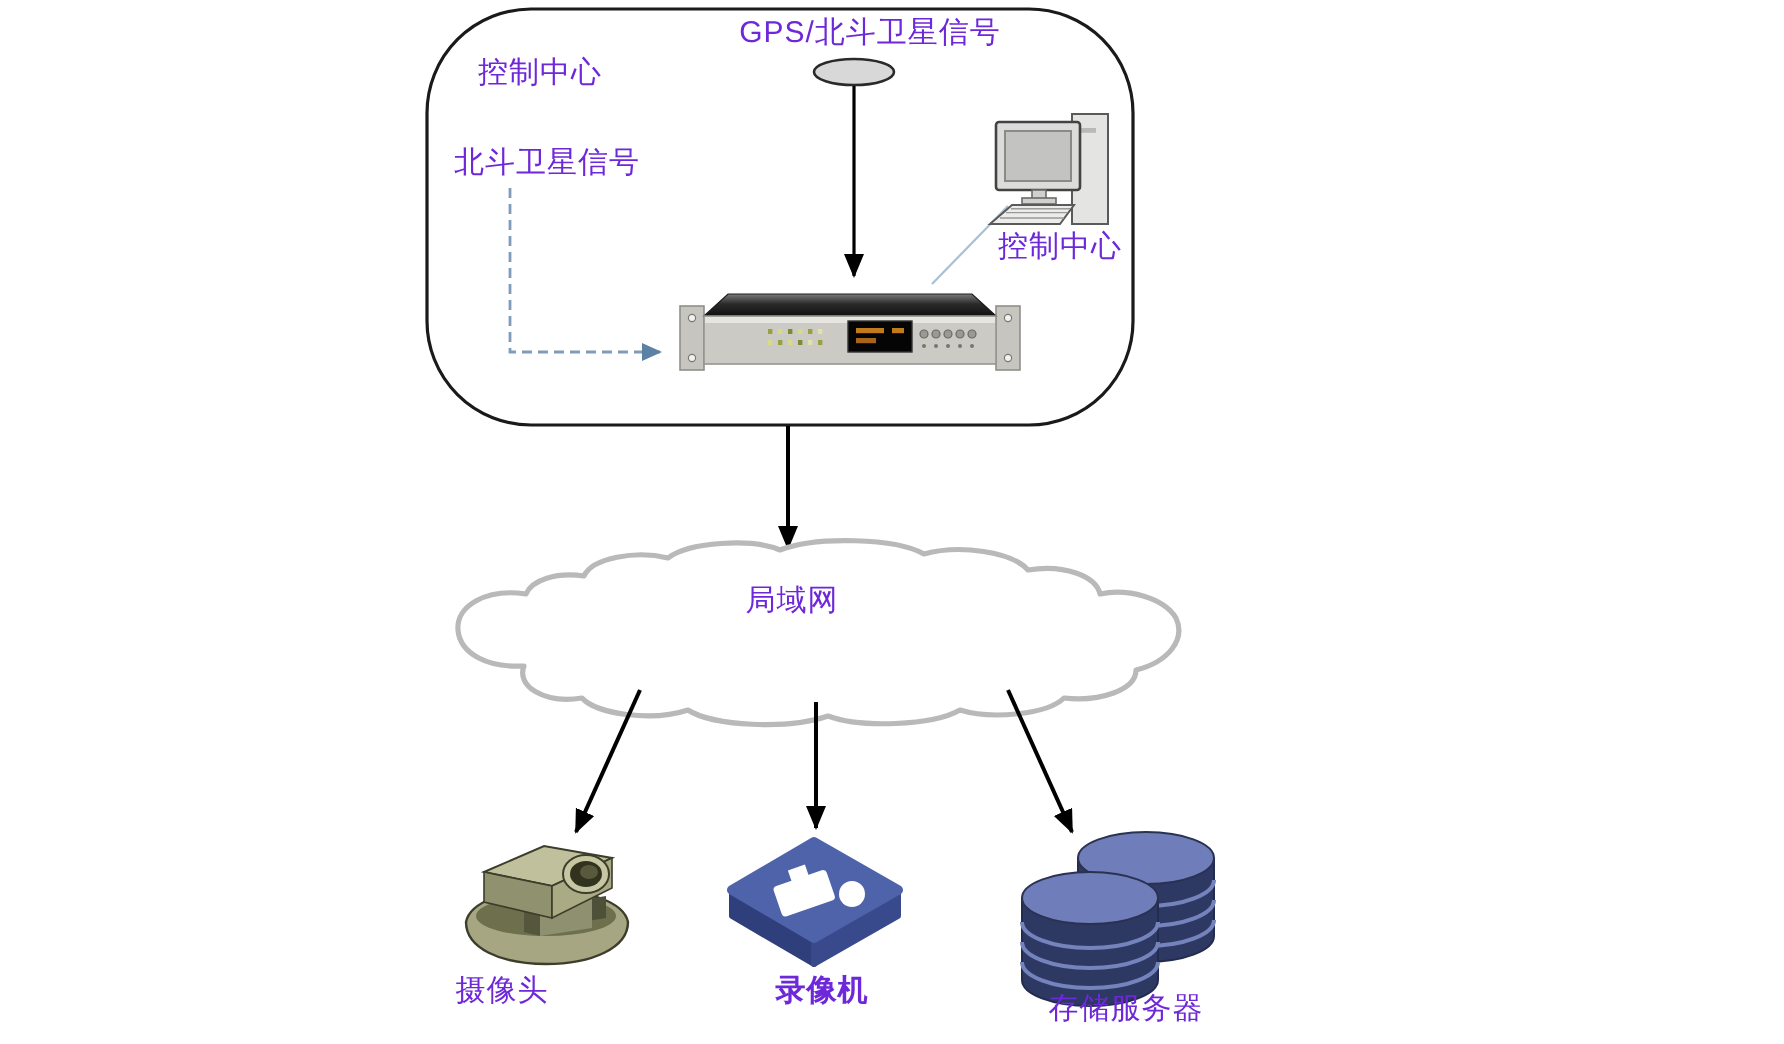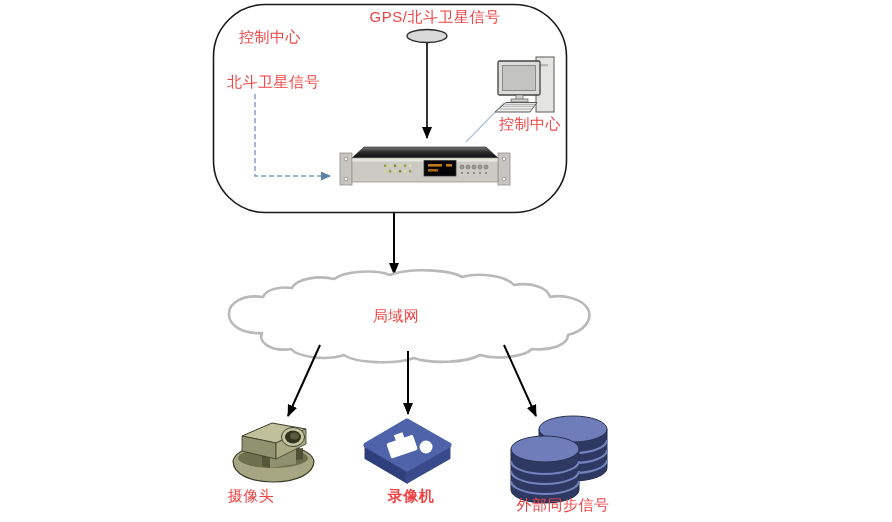--- a/index.html
+++ b/index.html
@@ -2,21 +2,21 @@
 <html><head>
 <meta charset="utf-8">
 <style>
   html,body{margin:0;padding:0;background:#fff;}
   .canvas{
     position:relative;width:892px;height:522px;background:#fff;overflow:hidden;
     font-family:"Liberation Sans","DejaVu Sans",sans-serif;
   }
   .canvas svg{position:absolute;left:0;top:0;}
   .lbl{
-    position:absolute;font-size:15px;line-height:1.1;color:#ef4444;
+    position:absolute;font-size:15px;line-height:1.1;color:#6d28d9;
     white-space:nowrap;letter-spacing:0.5px;
   }
   .ctr{text-align:center;}
 </style>
 </head>
 <body>
 
 <div class="canvas">
 
   <svg width="892" height="522" viewBox="0 0 892 522">
@@ -171,18 +171,18 @@
       <path d="M 511,471 A 34 13 0 0 0 579,471" fill="none" stroke="#7583bd" stroke-width="2"></path>
       <path d="M 511,481 A 34 13 0 0 0 579,481" fill="none" stroke="#7583bd" stroke-width="2"></path>
       <ellipse cx="545" cy="449" rx="34" ry="13" fill="#6f7eba" stroke="#2a3252" stroke-width="1"></ellipse>
     </g>
   </svg>
 
   <div class="lbl ctr" style="left:355px;top:9px;width:160px;">GPS/北斗卫星信号</div>
   <div class="lbl" style="left:239px;top:29px;text-align:center;">控制中心</div>
   <div class="lbl" style="left:227px;top:74px;">北斗卫星信号</div>
   <div class="lbl" style="left:499px;top:116px;">控制中心</div>
-  <div class="lbl ctr" style="left:326px;top:308px;width:140px;">局域网</div>
+  <div class="lbl ctr" style="left:326px;top:293px;width:140px;">局域网</div>
   <div class="lbl ctr" style="left:201px;top:488px;width:100px;">摄像头</div>
   <div class="lbl ctr" style="left:361px;top:488px;width:100px;font-weight:bold;">录像机</div>
-  <div class="lbl ctr" style="left:513px;top:497px;width:100px;">外部同步信号</div>
+  <div class="lbl ctr" style="left:513px;top:497px;width:100px;">存储服务器</div>
 
 </div>
 
 </body></html>

